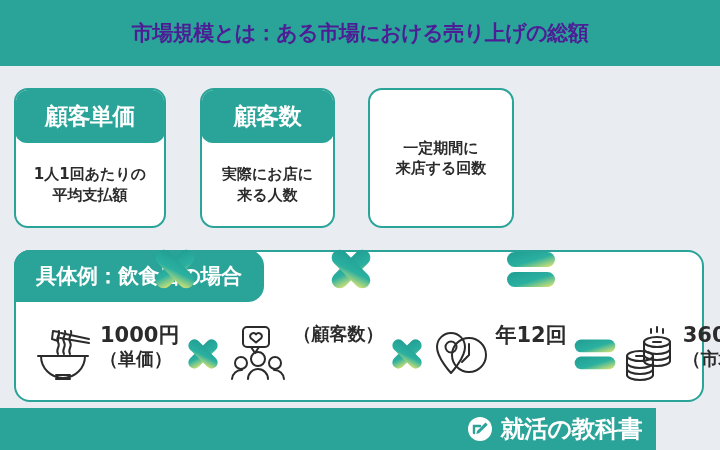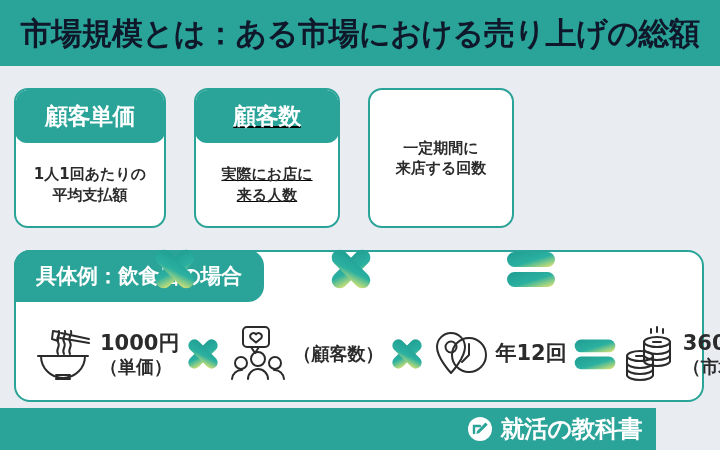--- a/index.html
+++ b/index.html
@@ -12,22 +12,22 @@
   }
   .page{position:relative;width:720px;height:450px;}
 
   
   .header{
     position:absolute;left:0;top:0;width:720px;height:66px;
     background:#2aa398;
     display:flex;align-items:center;justify-content:center;
   }
   .header-title{
-    color:#0f172a;
-    font-size:31px;
+    color:#4c1d95;
+    font-size:21px;
     font-weight:bold;
     letter-spacing:-0.5px;
     white-space:nowrap;
     line-height:1;
   }
 
   
   .formula{
     position:absolute;left:0;top:88px;width:720px;height:142px;
   }
@@ -59,21 +59,21 @@
     text-align:center;
     color:#2b2b2b;
     font-weight:bold;
     line-height:1.35;
     padding:16px 4px;
   }
   .card-body.sm{font-size:15px;}
   .card-body.lg{font-size:20px;}
 
   #card-0{left:14px;width:152px;}
-  #card-1{left:194px;width:146px;text-decoration:underline;}
+  #card-1{left:200px;width:135px;}
   #card-2{left:368px;width:146px;}
   #card-3{left:548px;width:158px;}
 
   
   .op{position:absolute;z-index:5;}
   .op svg{display:block;}
   #op-mul-0{left:146px;top:152px;}
   #op-mul-1{left:322px;top:152px;}
   #op-eq-0{left:505px;top:158px;}
 
@@ -95,21 +95,21 @@
     padding:0 22px;
     border-radius:16px 16px 16px 0;
     white-space:nowrap;
     letter-spacing:-0.5px;
   }
   .example-row{
     position:absolute;left:0;top:56px;width:100%;height:92px;
     display:flex;align-items:center;
   }
   .ex-item{
-    display:flex;align-items:center;
+    display:flex;align-items:flex-start;
     flex:0 0 auto;
   }
   .ex-icon{flex:0 0 auto;display:flex;align-items:center;justify-content:center;}
   .ex-text{
     margin-left:4px;
     color:#2b2b2b;font-weight:bold;
     line-height:1.2;
     white-space:nowrap;
   }
   .ex-val{font-size:21px;display:block;}

